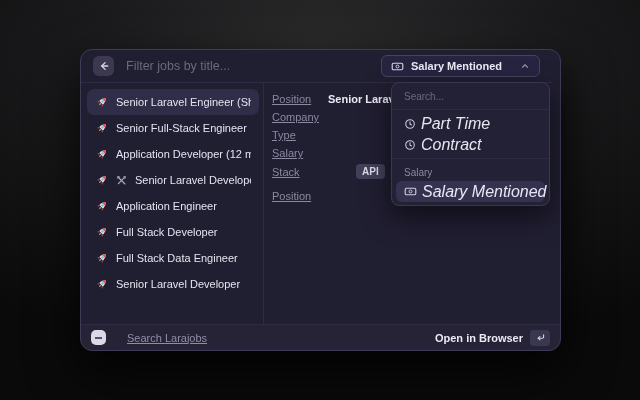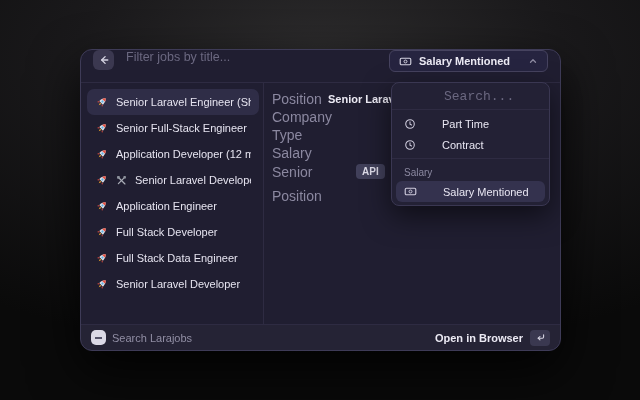--- a/index.html
+++ b/index.html
@@ -7,21 +7,21 @@
   body { font-family:"Liberation Sans",sans-serif; background:#0a0a0a; }
   .stage { position:relative; width:640px; height:400px;
     background: radial-gradient(90% 75% at 50% 14%, #2d2c2d 0%, #1a191b 42%, #0a0a0a 100%); }
 
   
   .window { position:absolute; left:80px; top:49px; width:481px; height:302px;
     background:#201e31; border:1px solid #3e3b57; border-radius:12px;
     box-shadow:0 20px 50px rgba(0,0,0,.8); color:#e8e6f2; overflow:visible; }
 
   
-  .topbar { position:absolute; left:0; top:0; right:0; height:33px; display:flex; align-items:flex-start;
+  .topbar { position:absolute; left:0; top:0; right:8px; height:33px; display:flex; align-items:center;
     padding:0 12px; border-bottom:1px solid #2e2b42; }
   .back-btn { width:21px; height:20px; border-radius:6px; background:#3b3850; display:flex;
     align-items:center; justify-content:center; color:#cac8d8; flex:0 0 auto; cursor:pointer; }
   .main-input { flex:1; margin-left:12px; background:transparent; border:none; outline:none;
     font-family:inherit; font-size:12.5px; color:#e8e6f2; }
   .main-input::placeholder { color:#6b6880; }
   .filter-btn { display:flex; align-items:center; gap:7px; height:22px; padding:0 9px;
     background:#262440; border:1px solid #46435f; border-radius:6px; cursor:pointer; flex:0 0 auto;
     width:159px; }
   .filter-btn .lbl { font-size:11px; font-weight:bold; color:#eceaf4; flex:1; }
@@ -32,50 +32,50 @@
   .list { position:absolute; left:0; top:33px; width:182px; bottom:26px; padding:6px 4px 0 6px; }
   .job-row { display:flex; align-items:center; gap:8px; height:26px; padding:0 8px;
     border-radius:7px; cursor:pointer; }
   .job-row.selected { background:#2f2d47; }
   .job-title { font-size:11px; color:#e6e4f0; white-space:nowrap; overflow:hidden; }
   .list-divider { position:absolute; left:182px; top:33px; bottom:26px; width:1px; background:#2e2b42; }
 
   
   .detail { position:absolute; left:183px; top:33px; right:0; bottom:26px; padding:7px 0 0 8px; overflow:hidden; }
   .meta-row { position:relative; height:18px; display:flex; align-items:center; }
-  .meta-label { font-size:14px; color:#8b88a0; }
+  .meta-label { font-size:11px; color:#8b88a0;text-decoration:underline; }
   .meta-value { position:absolute; left:56px; font-size:11px; font-weight:bold; color:#eceaf4; white-space:nowrap; }
   .meta-row.skills { height:20px; }
   .badge { position:absolute; left:84px; top:2px; font-size:10px; font-weight:bold; color:#dddbe8;
     background:#41405a; padding:2px 6px; border-radius:4px; }
   .meta-row.published { margin-top:5px; }
 
   
   .dropdown { position:absolute; left:310px; top:32px; width:159px; z-index:5;
     background:#232135; border:1px solid #3a3752; border-radius:8px;
     box-shadow:0 10px 28px rgba(0,0,0,.55); overflow:hidden; }
   .dd-search { height:27px; border-bottom:1px solid #2e2b42; display:flex; align-items:center; padding:0 12px; }
   .dd-search input { width:100%; background:transparent; border:none; outline:none;
-    font-family:Liberation Mono, monospace; font-size:13px; color:#e8e6f2;margin-left:40px; }
+    font-family:Liberation Sans, sans-serif; font-size:10px; color:#e8e6f2; }
   .dd-search input::placeholder { color:#6b6880; }
   .dd-group { padding:3px 4px; border-bottom:1px solid #2e2b42; }
   .dd-group:last-child { border-bottom:none; }
-  .dd-item { display:flex; align-items:center; gap:26px; height:21px; padding:0 8px;
-    border-radius:6px; font-size:11px; color:#e8e6f2; cursor:pointer; white-space:nowrap; }
+  .dd-item { display:flex; align-items:center; gap:5px; height:21px; padding:0 8px;
+    border-radius:6px; font-size:16px; color:#e8e6f2; cursor:pointer; white-space:nowrap;font-style:italic; }
   .dd-item.selected { background:#34324e; }
   .dd-section { font-size:10px; color:#8b88a0; padding:5px 8px 3px 8px; }
   .dd-item .icon { color:#cfccdd; }
 
   
   .footer { position:absolute; left:0; right:0; bottom:0; height:26px; border-top:1px solid #2e2b42;
     background:rgba(255,255,255,0.025); border-radius:0 0 11px 11px;
     display:flex; align-items:center; padding:0 10px; }
   .ext-icon { width:15px; height:15px; border-radius:5px; background:#dbd9e6; position:relative; flex:0 0 auto; }
   .ext-icon::after { content:""; position:absolute; left:4px; top:7px; width:7px; height:1.5px; background:#55536a; }
-  .footer-title { margin-left:6px; font-size:11px; color:#918ea4; flex:1; }
+  .footer-title { margin-left:21px; font-size:11px; color:#918ea4; flex:1;text-decoration:underline; }
   .open-action { display:flex; align-items:center; gap:7px; cursor:pointer;margin-left:20px; }
   .open-action .txt { font-size:11px; font-weight:bold; color:#eceaf4; }
   .keycap { width:20px; height:16px; background:#3a3850; border-radius:4px; display:flex;
     align-items:center; justify-content:center; color:#c9c7d8; }
 </style>
 </head>
 <body>
 
 <div class="stage">
   <div class="window">
@@ -248,21 +248,21 @@
       <div class="meta-row">
         <span class="meta-label">Company</span>
       </div>
       <div class="meta-row">
         <span class="meta-label">Type</span>
       </div>
       <div class="meta-row">
         <span class="meta-label">Salary</span>
       </div>
       <div class="meta-row skills">
-        <span class="meta-label">Senior</span>
+        <span class="meta-label">Stack</span>
         <span class="badge">API</span>
       </div>
       <div class="meta-row published">
         <span class="meta-label">Position</span>
       </div>
     </div>
 
     <div class="dropdown">
       <div class="dd-search">
         <input placeholder="Search..." style="">

